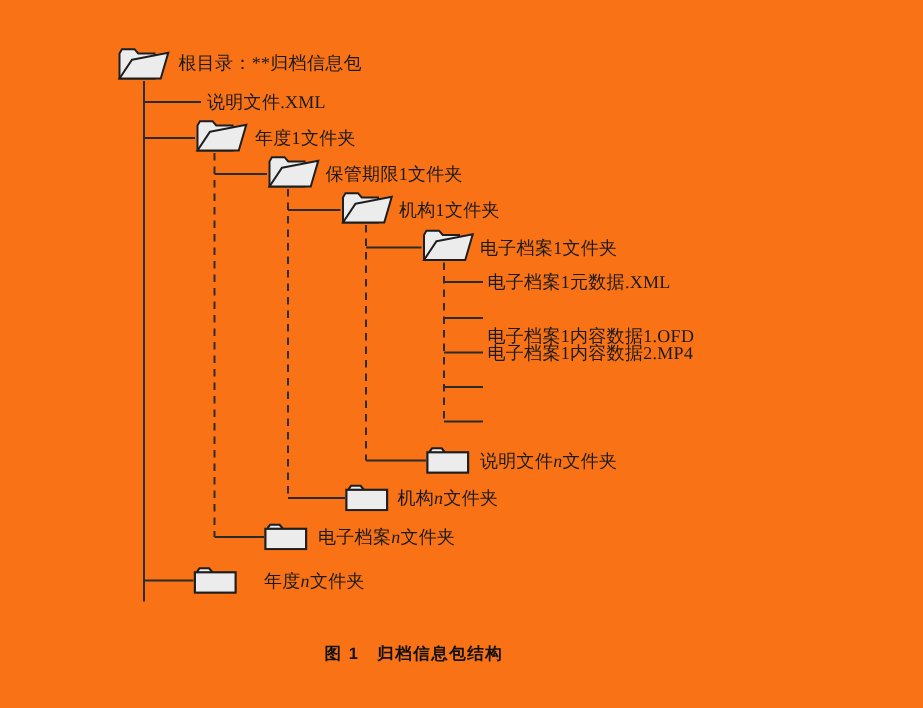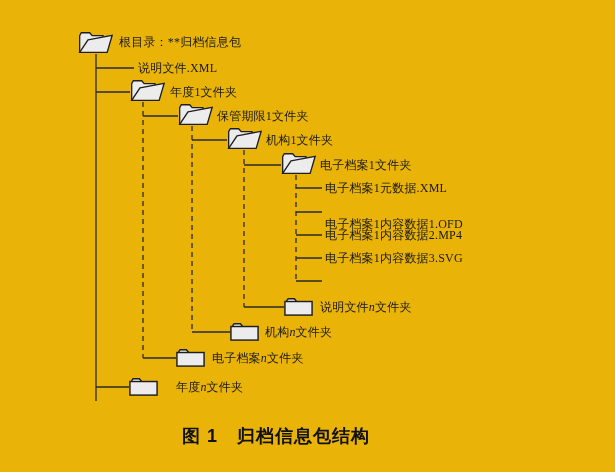--- a/index.html
+++ b/index.html
@@ -1,19 +1,19 @@
 <!DOCTYPE html>
 <html><head>
 <meta charset="utf-8">
 <style>
   html,body{margin:0;padding:0;background:#ffffff;}
   .page{
     position:relative;
     width:615px;height:472px;
-    background:#eab308;
+    background:#f97316;
     font-family:"Liberation Serif","DejaVu Serif",serif;
     color:#1a1a1a;
     overflow:hidden;
   }
   .connectors{position:absolute;left:0;top:0;width:615px;height:472px;}
   .connectors path{fill:none;stroke:#2b2b2b;stroke-width:1.3;}
   .connectors path.dashed{stroke-dasharray:5 4;}
   .icon{position:absolute;}
   .icon-open{width:37px;height:25px;}
   .icon-closed{width:31px;height:19px;}
@@ -22,21 +22,21 @@
     font-size:12px;line-height:16px;
     white-space:nowrap;
     letter-spacing:0.2px;
   }
   .lbl .v{font-style:italic;font-family:"Liberation Serif","DejaVu Serif",serif;}
   .caption{
     position:absolute;left:0;top:427;width:552px;
     top:427px;
     text-align:center;
     font-family:"Liberation Sans","DejaVu Sans",sans-serif;
-    font-weight:700;font-size:18px;line-height:18px;
+    font-weight:700;font-size:11px;line-height:18px;
     color:#111;
     letter-spacing:1px;
   }
   .defs{position:absolute;width:0;height:0;overflow:hidden;}
 </style>
 </head>
 <body>
 
 <div class="page">
 
@@ -97,21 +97,20 @@
   <span class="lbl" style="left:266px;top:132px"><span>机构1文件夹</span><i class="v"></i><span></span></span>
 
   <span class="lbl" style="left:320px;top:157px"><span>电子档案1文件夹</span><i class="v"></i><span></span></span>
 
   <span class="lbl" style="left:325px;top:180px"><span>电子档案1元数据.XML</span><i class="v"></i><span></span></span>
 
   <span class="lbl" style="left:325px;top:216px"><span>电子档案1内容数据1.OFD</span><i class="v"></i><span></span></span>
 
   <span class="lbl" style="left:325px;top:227px"><span>电子档案1内容数据2.MP4</span><i class="v"></i><span></span></span>
 
-  <span class="lbl" style="left:325px;top:250px"><span>电子档案1内容数据3.SVG</span><i class="v"></i><span></span></span>
 
 
   <span class="lbl" style="left:320px;top:299px"><span>说明文件</span><i class="v">n</i><span>文件夹</span></span>
 
   <span class="lbl" style="left:265px;top:324px"><span>机构</span><i class="v">n</i><span>文件夹</span></span>
 
   <span class="lbl" style="left:212px;top:350px"><span>电子档案</span><i class="v">n</i><span>文件夹</span></span>
 
   <span class="lbl" style="left:176px;top:379px"><span>年度</span><i class="v">n</i><span>文件夹</span></span>
 

